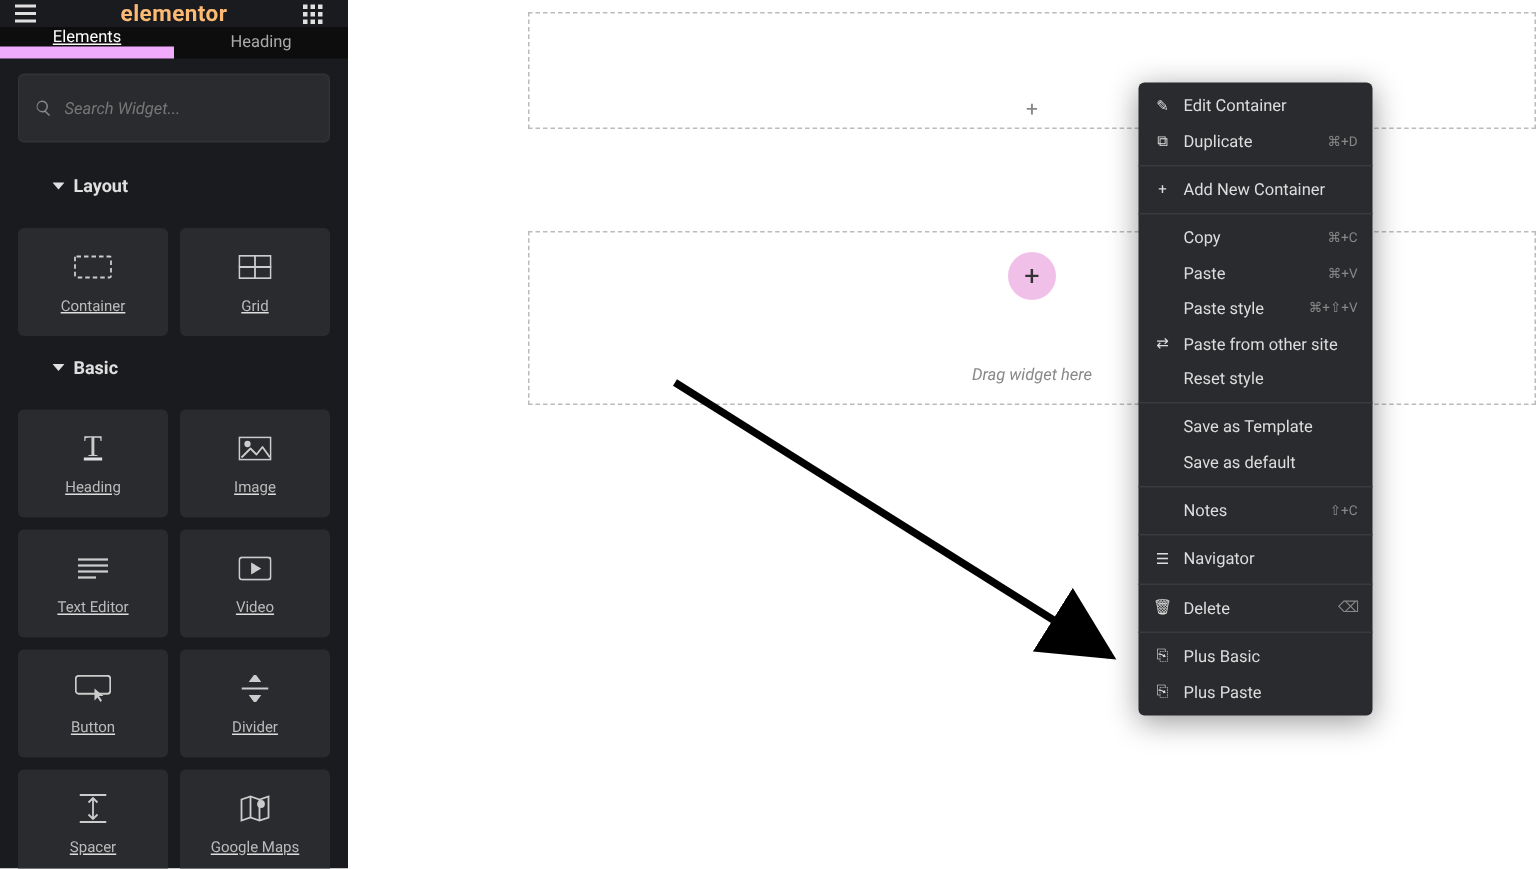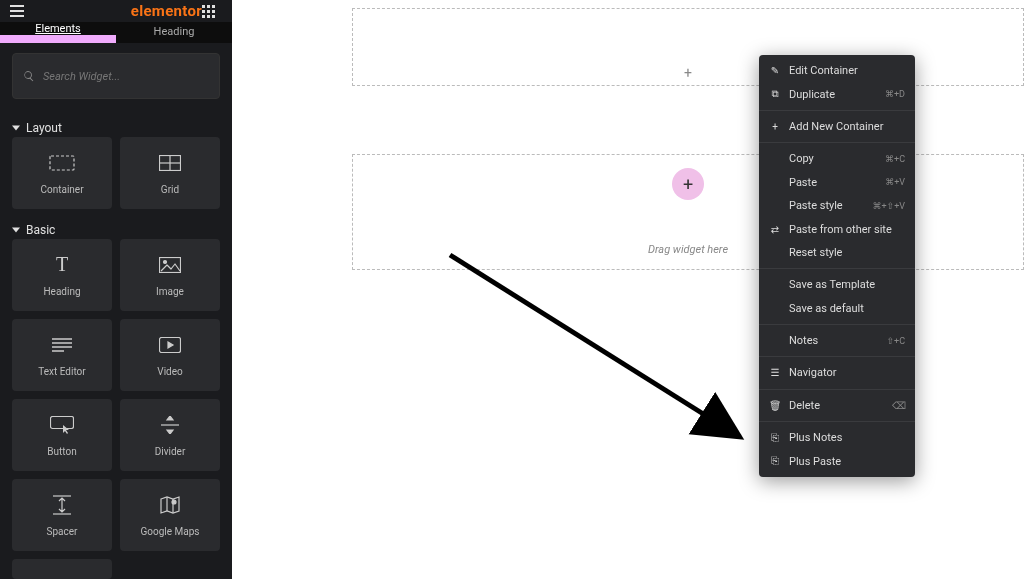--- a/index.html
+++ b/index.html
@@ -2,39 +2,39 @@
 <html><head>
 <meta charset="utf-8">
 <style>
 * { margin: 0; padding: 0; box-sizing: border-box; font-family: -apple-system, BlinkMacSystemFont, "Segoe UI", Roboto, sans-serif; }
 body { width: 1024px; height: 579px; overflow: hidden; background: #fff; position: relative; }
 
 .sidebar { position: absolute; left: 0; top: 0; width: 232px; height: 579px; background: #1a1b1e; color: #e0e0e0; display: flex; flex-direction: column; }
 .sidebar-header { height: 32px; display: flex; align-items: center; padding: 0 10px; }
 .hamburger { width: 20px; display: flex; flex-direction: column; gap: 3px; cursor: pointer; }
 .hamburger span { height: 2px; background: #e0e0e0; width: 14px; }
-.logo { flex: 1; text-align: right; color: #f97316; font-weight: 700; font-size: 15px; letter-spacing: 0.3px; }
+.logo { flex: 1; text-align: center; color: #fdba74; font-weight: 700; font-size: 15px; letter-spacing: 0.3px; }
 .apps { width: 20px; display: grid; grid-template-columns: repeat(3,3px); grid-template-rows: repeat(3,3px); gap: 2px; cursor: pointer; }
 .apps span { background: #e0e0e0; width: 3px; height: 3px; }
 
 .tabs { display: flex; background: #0d0d0d; height: 25px; }
 .tab { flex: 1; font-size: 11px; color: #aaa; display: flex; align-items: center; justify-content: center; cursor: pointer; border-bottom: 2px solid transparent; }
 .tab.active { color: #fff; border-bottom: 8px solid #f0abfc; text-decoration: underline; }
 
 .search-wrap { padding: 10px 12px 8px; }
 .search { background: #2a2b2e; border: 1px solid #333; border-radius: 4px; height: 46px; display: flex; align-items: center; padding: 0 10px; gap: 8px; }
 .search svg { width: 12px; height: 12px; fill: #888; }
 .search input { flex: 1; background: transparent; border: none; outline: none; color: #ccc; font-size: 11px; }
 .search input::placeholder { color: #777; font-style: italic; }
 
-.section-head { padding: 14px 12px 2px; font-size: 12px; color: #e0e0e0; cursor: pointer; display: flex; align-items: center; gap: 6px; font-weight: 400; }
+.section-head { padding: 14px 12px 21px; font-size: 12px; color: #e0e0e0; cursor: pointer; display: flex; align-items: center; gap: 6px; font-weight: 700; margin-left: 23px; }
 .section-head svg { width: 8px; height: 8px; fill: #e0e0e0; }
 
 .widget-grid { display: grid; grid-template-columns: 1fr 1fr; gap: 8px; padding: 0 12px; }
-.widget { background: #2a2b2e; border-radius: 4px; height: 72px; display: flex; flex-direction: column; align-items: center; justify-content: center; gap: 10px; cursor: grab; }
+.widget { background: #2a2b2e; border-radius: 4px; height: 72px; display: flex; flex-direction: column; align-items: center; justify-content: center; gap: 10px; cursor: grab; text-decoration: underline; }
 .widget .wicon { height: 22px; display: flex; align-items: center; justify-content: center; color: #ccc; }
 .widget .wlabel { font-size: 10px; color: #bbb; }
 
 .collapse-handle { position: absolute; left: 232px; top: 365px; width: 10px; height: 16px; background: #1a1b1e; border-radius: 0 3px 3px 0; display: flex; align-items: center; justify-content: center; cursor: pointer; color: #aaa; font-size: 9px; }
 
 .canvas { position: absolute; left: 232px; top: 0; right: 0; bottom: 0; background: #fff; padding: 8px 0 0 0; }
 .container-box { border: 1px dashed #bbb; margin: 0 0 0 120px; position: relative; }
 .cb1 { height: 78px; margin-top: 0; }
 .plus-bottom { position: absolute; bottom: 4px; left: 50%; transform: translateX(-50%); color: #888; font-size: 14px; }
 
@@ -278,19 +278,19 @@
     </div>
   <div class="cm-sep"></div>
   <div class="cm-item">
       <span class="cm-icon">🗑</span>
       <span class="cm-label">Delete</span>
       <span class="cm-trail">⌫</span>
     </div>
   <div class="cm-sep"></div>
   <div class="cm-item">
       <span class="cm-icon">⎘</span>
-      <span class="cm-label">Plus Notes</span>
+      <span class="cm-label">Plus Basic</span>
     </div>
   <div class="cm-item">
       <span class="cm-icon">⎘</span>
       <span class="cm-label">Plus Paste</span>
     </div>
 </div>
 
 </body></html>

